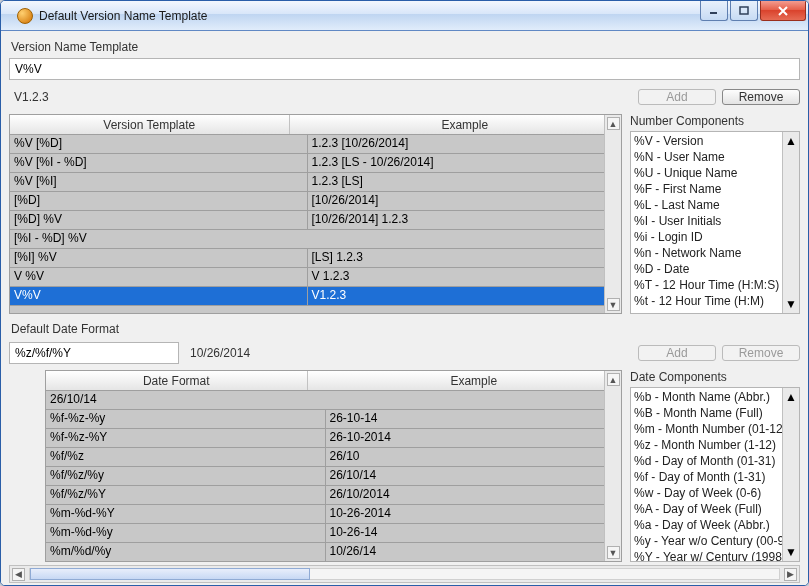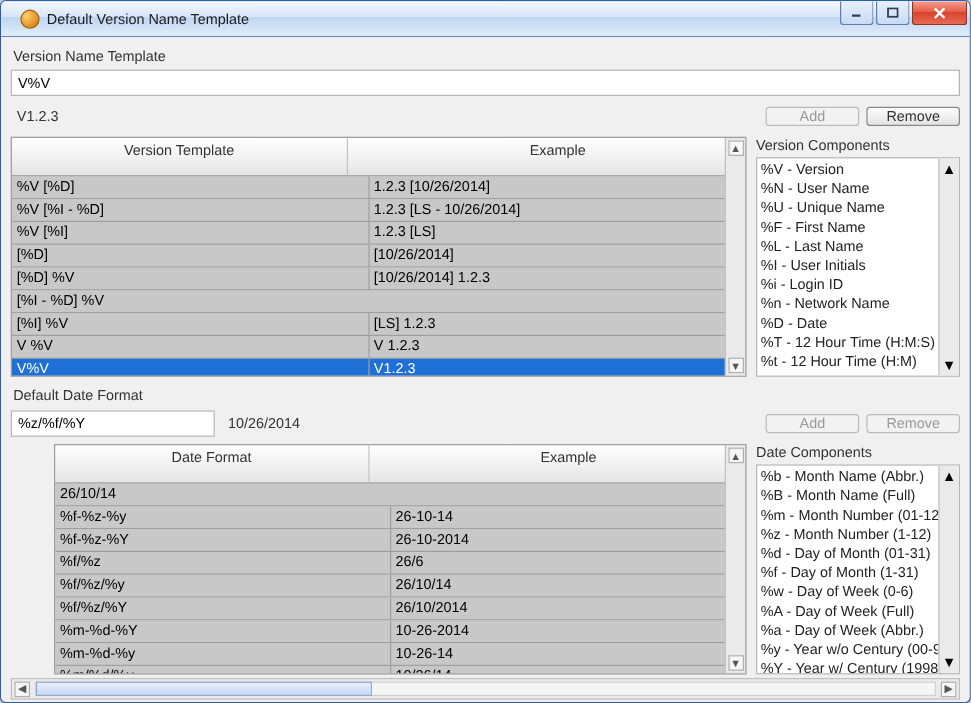--- a/index.html
+++ b/index.html
@@ -78,21 +78,21 @@
 
   .grid-wrap {
     flex: 1; display: flex; border: 1px solid #9f9f9f;
     background: #c8c8c8;
   }
   .grid {
     flex: 1; display: block; overflow: hidden; position: relative;
   }
   .grid-header {
     display: flex; background: linear-gradient(to bottom, #fff, #e5e5e5);
-    border-bottom: 1px solid #9f9f9f; height: 32px; gap: 36px;
+    border-bottom: 1px solid #9f9f9f; height: 20px; gap: 36px;
   }
   .grid-header .col {
     flex: 1; border-right: 1px solid #c2c2c2; text-align: center;
     line-height: 20px; color: #333;
   }
   .grid-header .col:last-child { border-right: none; }
   .grid-body { }
   .grid-row {
     display: flex; height: 19px; border-bottom: 1px solid #9f9f9f;
     background: #c8c8c8;
@@ -229,21 +229,21 @@
               </div>
             </div>
         </div>
         <div class="scroll-v">
           <div class="arrow">▲</div>
           <div class="arrow">▼</div>
         </div>
       </div>
 
       <div class="side-panel">
-        <div class="side-label">Version Components</div>
+        <div class="side-label">Number Components</div>
         <div class="side-list">
           <div class="side-list-inner" id="version-components">
               <div class="item">%V - Version</div>
               <div class="item">%N - User Name</div>
               <div class="item">%U - Unique Name</div>
               <div class="item">%F - First Name</div>
               <div class="item">%L - Last Name</div>
               <div class="item">%I - User Initials</div>
               <div class="item">%i - Login ID</div>
               <div class="item">%n - Network Name</div>
@@ -282,21 +282,21 @@
               <div class="grid-row">
                 <div class="cell">%f-%z-%y</div>
                 <div class="cell">26-10-14</div>
               </div>
               <div class="grid-row">
                 <div class="cell">%f-%z-%Y</div>
                 <div class="cell">26-10-2014</div>
               </div>
               <div class="grid-row">
                 <div class="cell">%f/%z</div>
-                <div class="cell">26/6</div>
+                <div class="cell">26/10</div>
               </div>
               <div class="grid-row">
                 <div class="cell">%f/%z/%y</div>
                 <div class="cell">26/10/14</div>
               </div>
               <div class="grid-row">
                 <div class="cell">%f/%z/%Y</div>
                 <div class="cell">26/10/2014</div>
               </div>
               <div class="grid-row">

